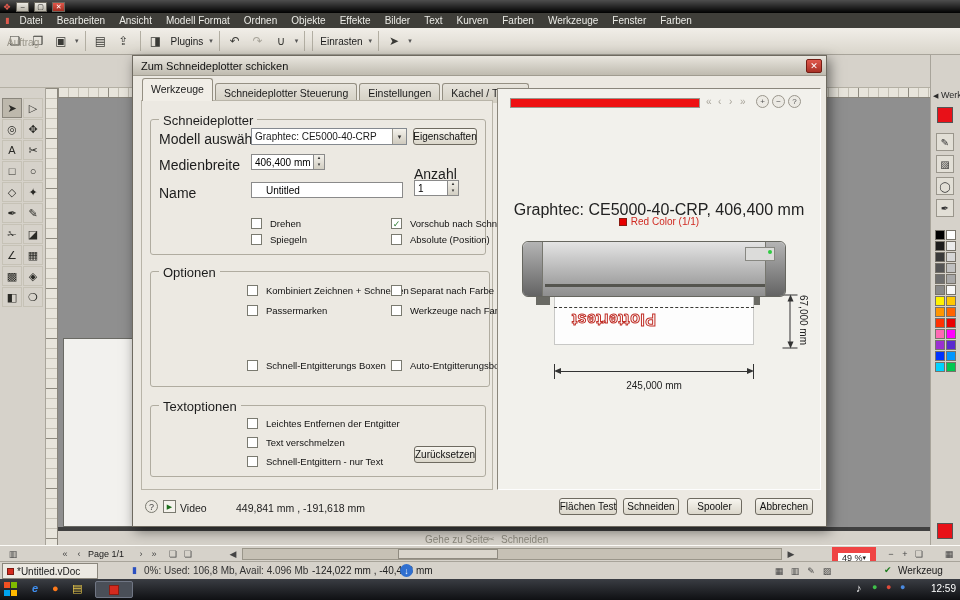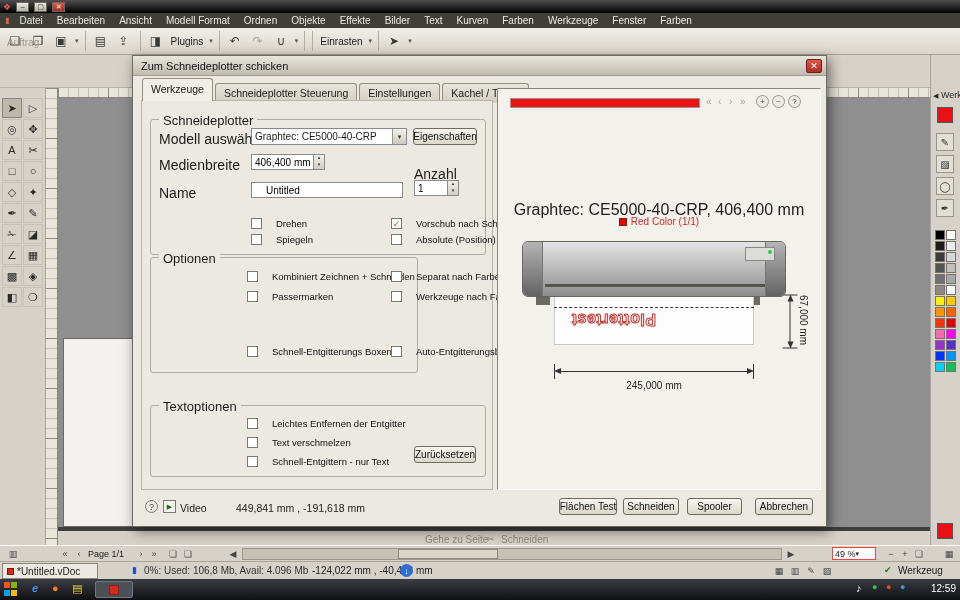--- a/index.html
+++ b/index.html
@@ -64,22 +64,22 @@
   #palette{position:absolute;left:4px;top:175px;display:grid;grid-template-columns:repeat(2,10px);gap:1px}
   .pal-cell{width:10px;height:10px;border:1px solid #77736a}
 
   
   #status1{left:0;top:545px;width:960px;height:16px;background:#d6d2ca;border-top:1px solid #fbfaf6;font-size:9px}
   #status2{left:0;top:561px;width:960px;height:18px;background:#d6d2ca;border-top:1px solid #a8a49a;font-size:10px}
   .sicon{position:absolute;top:1px;width:14px;height:13px;font-size:9px;color:#444;display:flex;align-items:center;justify-content:center}
   #scrolltrack{position:absolute;left:242px;top:2px;width:540px;height:12px;background:#c6c1b5;
                border:1px solid #9a968a}
   #scrollthumb{position:absolute;left:155px;top:0;width:100px;height:10px;background:#d9d5cb;border:1px solid #8f8b80}
-  #zoombox{position:absolute;left:832px;top:1px;width:44px;height:13px;background:#fff;border:1px solid #ef4444;
-           font-size:9px;display:flex;align-items:center;justify-content:flex-start;padding:5px 2px}
+  #zoombox{position:absolute;left:832px;top:1px;width:44px;height:13px;background:#fff;border:6px solid #ef4444;
+           font-size:9px;display:flex;align-items:center;justify-content:center;padding:5px 2px}
   #doctab{position:absolute;left:2px;top:1px;width:96px;height:16px;background:#ece9e2;border:1px solid #8a867c;
           display:flex;align-items:center;gap:3px;font-size:10px;padding:0 4px}
   .reddot{width:7px;height:7px;background:#d42a1e;border:1px solid #7c1a12}
   #infodown{position:absolute;left:400px;top:2px;width:13px;height:13px;border-radius:50%;background:#2f6fd0;
             color:#fff;font-size:9px;display:flex;align-items:center;justify-content:center}
 
   
   #taskbar{left:0;top:579px;width:960px;height:21px;background:linear-gradient(#3a3d43,#0f1013);color:#fff}
   #startbtn{position:absolute;left:4px;top:3px;width:16px;height:15px;display:grid;grid-template-columns:6px 6px;gap:1px}
   #startbtn div{width:6px;height:6px}
@@ -112,21 +112,21 @@
   .combo-btn{width:14px;height:100%;background:linear-gradient(#f4f2ec,#cfcabe);border-left:1px solid #9a968c;
              font-size:7px;display:flex;align-items:center;justify-content:center;color:#333;flex:none}
   .spingroup{position:absolute;display:flex;height:16px}
   .spingroup input{width:100%;border:1px solid #8a8a8a;font:10px "Liberation Sans",sans-serif;padding:0 3px;min-width:0}
   .spin{width:11px;background:linear-gradient(#f2f0ea,#d2cec2);border:1px solid #8a8a8a;border-left:none;
         display:flex;flex-direction:column;flex:none}
   .spin span{flex:1;font-size:5px;line-height:5px;text-align:center;color:#333}
   .txtinput{position:absolute;height:16px;border:1px solid #8a8a8a;font:10px "Liberation Sans",sans-serif;padding:0 14px;background:#fff}
   .btn{position:absolute;height:17px;background:linear-gradient(#f7f5ef,#dbd7cb);border:1px solid #6e6a60;
        border-radius:3px;font-size:10px;color:#111;display:flex;align-items:center;justify-content:center;white-space:nowrap}
-  .cb{position:absolute;display:flex;align-items:center;gap:14px;font-size:9.5px;color:#111;white-space:nowrap}
+  .cb{position:absolute;display:flex;align-items:center;gap:8px;font-size:9.5px;color:#111;white-space:nowrap}
   .cbbox{width:11px;height:11px;background:#fff;border:1px solid #7a7a70;display:flex;align-items:center;
          justify-content:center;font-size:9px;font-weight:bold;color:#2e7d32;flex:none}
 
   
   #preview{position:absolute;left:364px;top:32px;width:324px;height:402px;background:#f2f1ec;
            border:1px solid;border-color:#8a867c #fdfdfd #fdfdfd #8a867c}
   #redbar{position:absolute;left:12px;top:9px;width:190px;height:10px;border:1px solid #9a968c}
   .pnav{position:absolute;top:7px;font-size:10px;color:#a8a49a}
   .pcircle{position:absolute;top:6px;width:13px;height:13px;border-radius:50%;background:#eceae4;
            border:1px solid #9a968c;font-size:8px;display:flex;align-items:center;justify-content:center;color:#555}
@@ -395,21 +395,21 @@
             <span>Spiegeln</span>
         </span>
         <span class="cb" style="left:240px;top:114px">
           <span class="cbbox">
               <span></span>
             </span>
             <span>Absolute (Position)</span>
         </span>
       </div>
 
-      <div class="group" style="left:8px;top:156px;width:268px;height:116px">
+      <div class="group" style="left:8px;top:170px;width:340px;height:116px">
         <div class="gtitle">Optionen</div>
         <span class="cb" style="left:96px;top:13px">
           <span class="cbbox">
               <span></span>
             </span>
             <span>Kombiniert Zeichnen + Schneiden</span>
         </span>
         <span class="cb" style="left:240px;top:13px">
           <span class="cbbox">
               <span></span>

